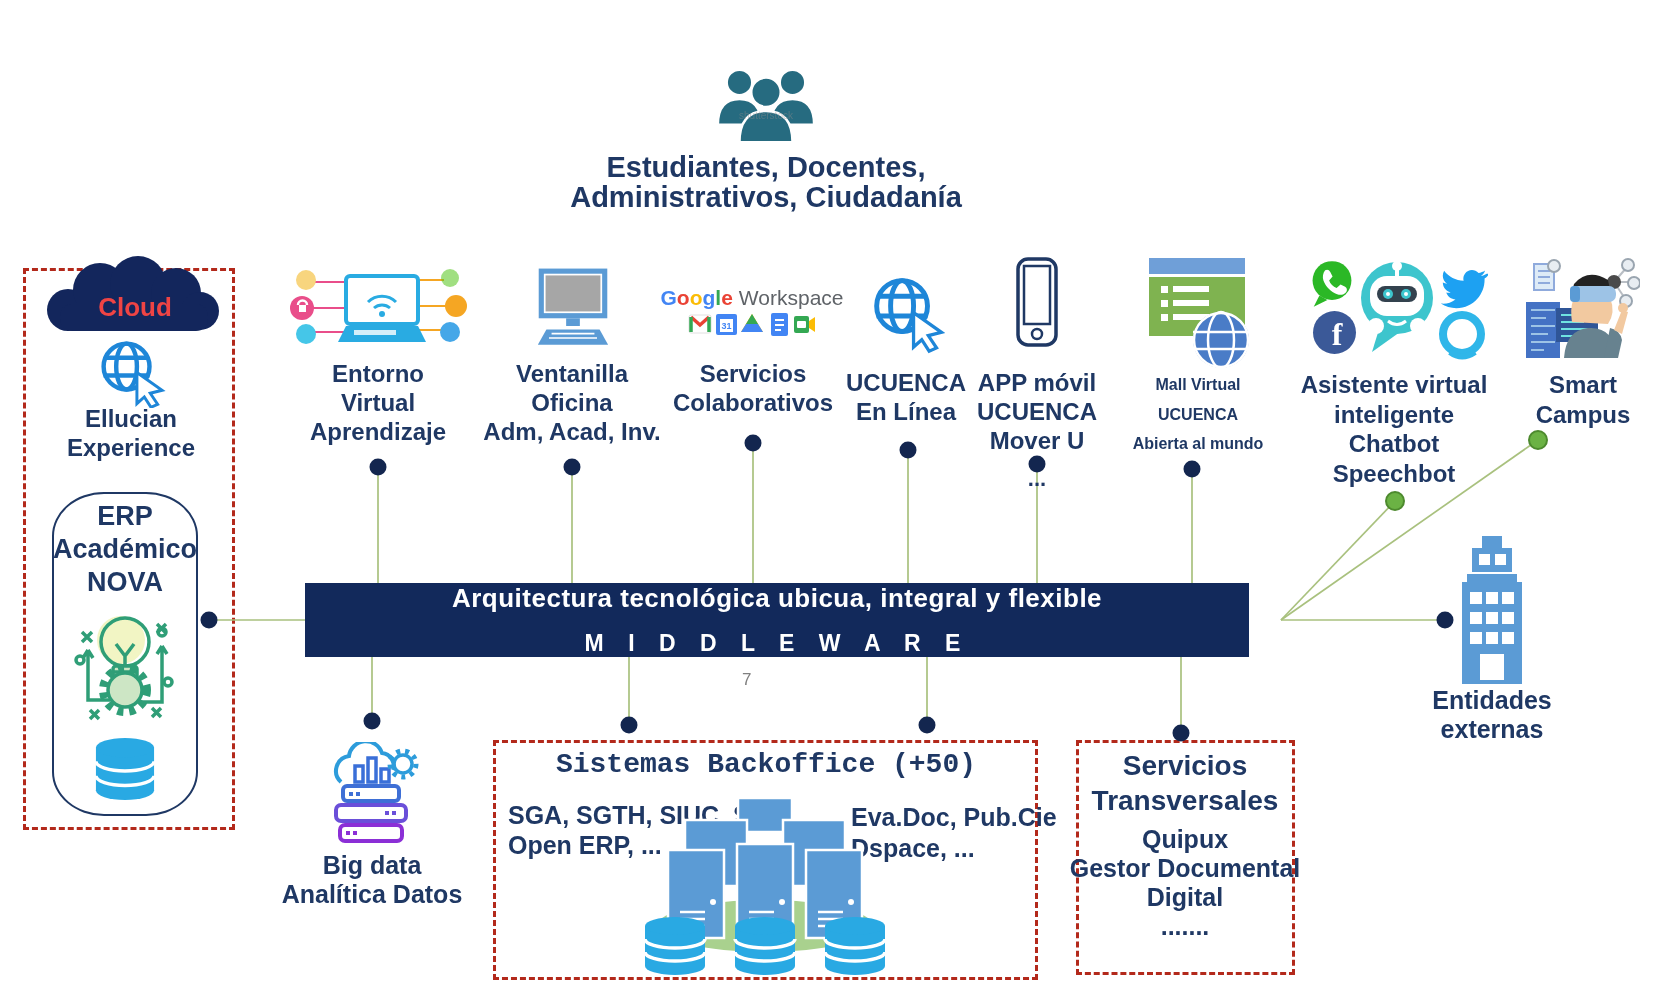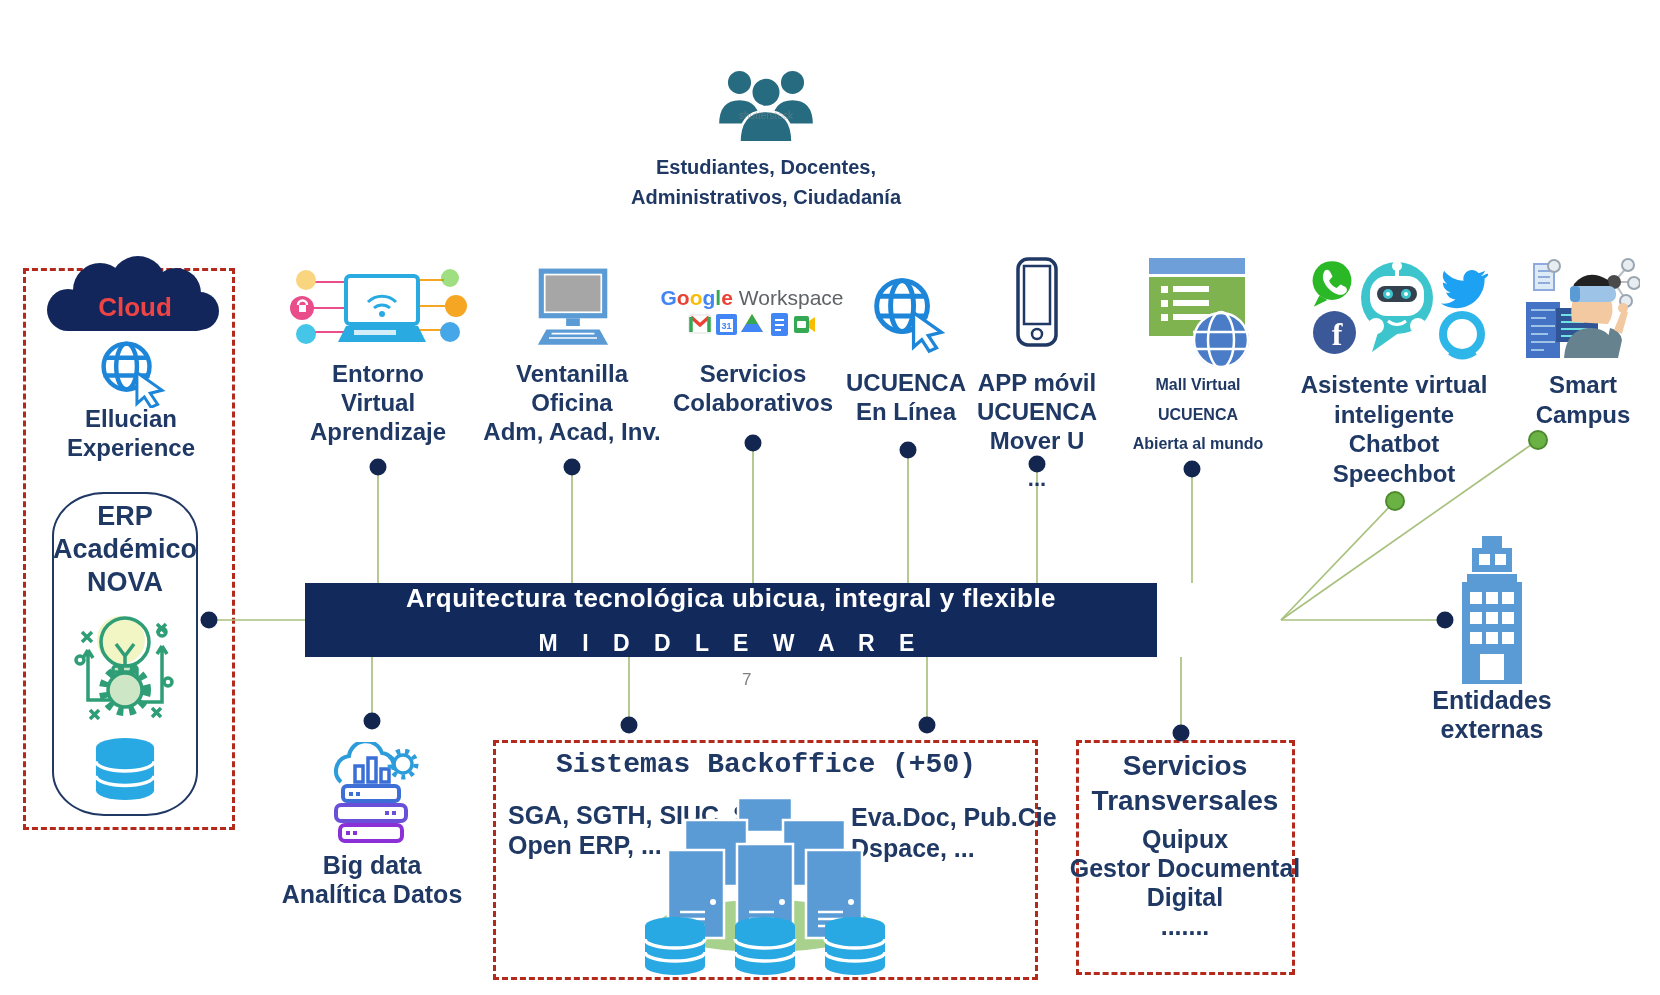--- a/index.html
+++ b/index.html
@@ -2,21 +2,21 @@
 <html><head>
 <meta charset="utf-8">
 <style>
   html,body{margin:0;padding:0;background:#fff;}
   .canvas{position:relative;width:1660px;height:995px;background:#fff;overflow:hidden;
           font-family:"Liberation Sans",sans-serif;}
   .abs{position:absolute;}
   .cx{position:absolute;transform:translateX(-50%);text-align:center;white-space:nowrap;}
   .lbl{color:#1F3864;font-weight:600;}
   .dashbox{position:absolute;border:3px dashed #B3291B;box-sizing:border-box;background:transparent;}
-  .bar{position:absolute;left:305px;top:583px;width:852px;height:74px;background:#12295B;
+  .bar{position:absolute;left:305px;top:583px;width:944px;height:74px;background:#12295B;
        display:flex;flex-direction:column;justify-content:center;align-items:center;z-index:2;}
   .bar .l1{color:#fff;font-size:26px;font-weight:600;letter-spacing:.5px;}
   .bar .l2{color:#fff;font-size:23px;font-weight:600;letter-spacing:9px;margin-top:16px;}
   svg{display:block;}
   #connectors{position:absolute;left:0;top:0;z-index:5;pointer-events:none;}
   .gletters span{font-size:21px;font-weight:600;}
   .watermark{color:rgba(140,140,140,.45);font-size:10px;font-weight:400;text-align:center;}
 </style>
 </head>
 <body>
@@ -64,21 +64,21 @@
     <g fill="#266B80" stroke="#ffffff" stroke-width="2.5">
       <circle cx="28" cy="19" r="13"></circle>
       <path d="M6,62 Q6,36 28,36 Q50,36 50,62 Z"></path>
       <circle cx="82" cy="19" r="13"></circle>
       <path d="M60,62 Q60,36 82,36 Q104,36 104,62 Z"></path>
       <circle cx="55" cy="29" r="15"></circle>
       <path d="M28,80 Q28,48 55,48 Q82,48 82,80 Z"></path>
     </g>
   </svg>
   <div class="cx watermark" style="left:766px;top:110px;">shutterstock</div>
-  <div class="cx lbl" style="left:766px;top:152px;font-size:20px;line-height:30px;">
+  <div class="cx lbl" style="left:766px;top:152px;font-size:29px;line-height:30px;">
     <div>Estudiantes, Docentes,</div>
     <div>Administrativos, Ciudadanía</div>
   </div>
 
   <div class="dashbox" style="left:23px;top:268px;width:212px;height:562px;"></div>
 
   <svg class="abs" style="left:38px;top:256px;z-index:3;" width="188" height="86" viewBox="0 0 188 86">
     <g fill="#13265C">
       <circle cx="30" cy="54" r="21"></circle>
         <circle cx="62" cy="34" r="27"></circle>

